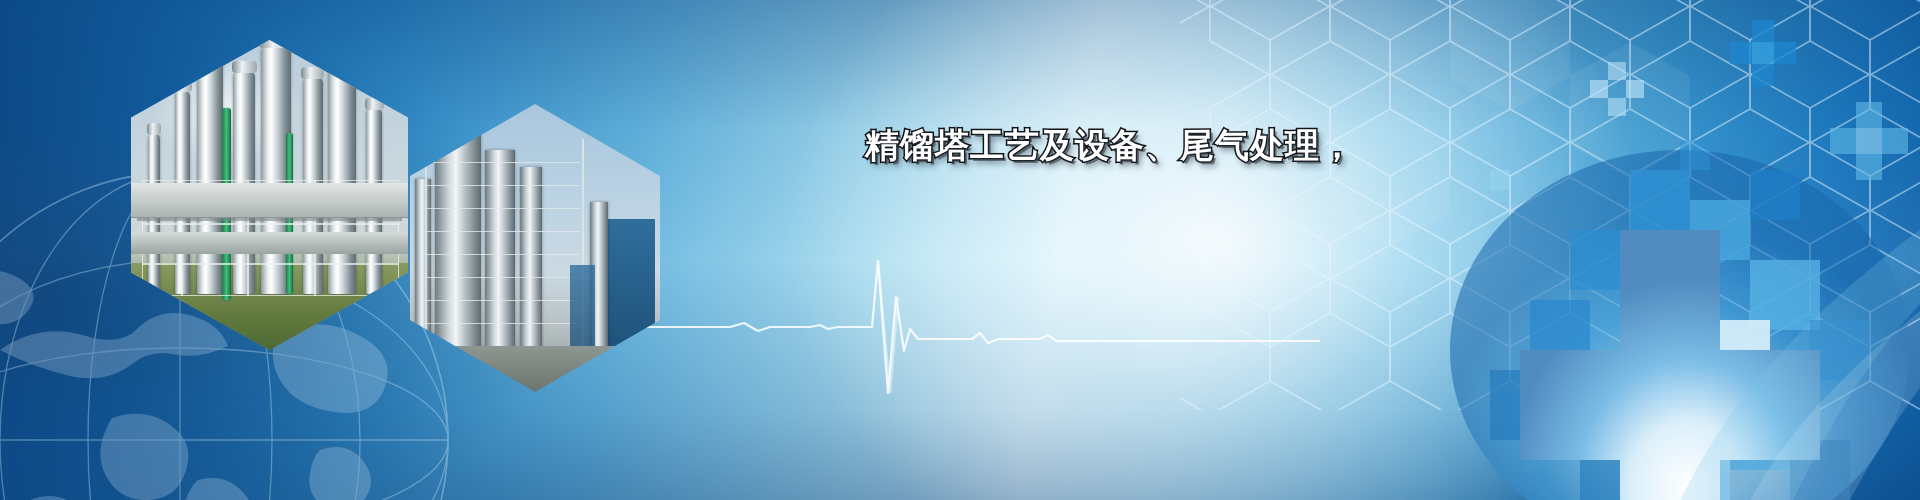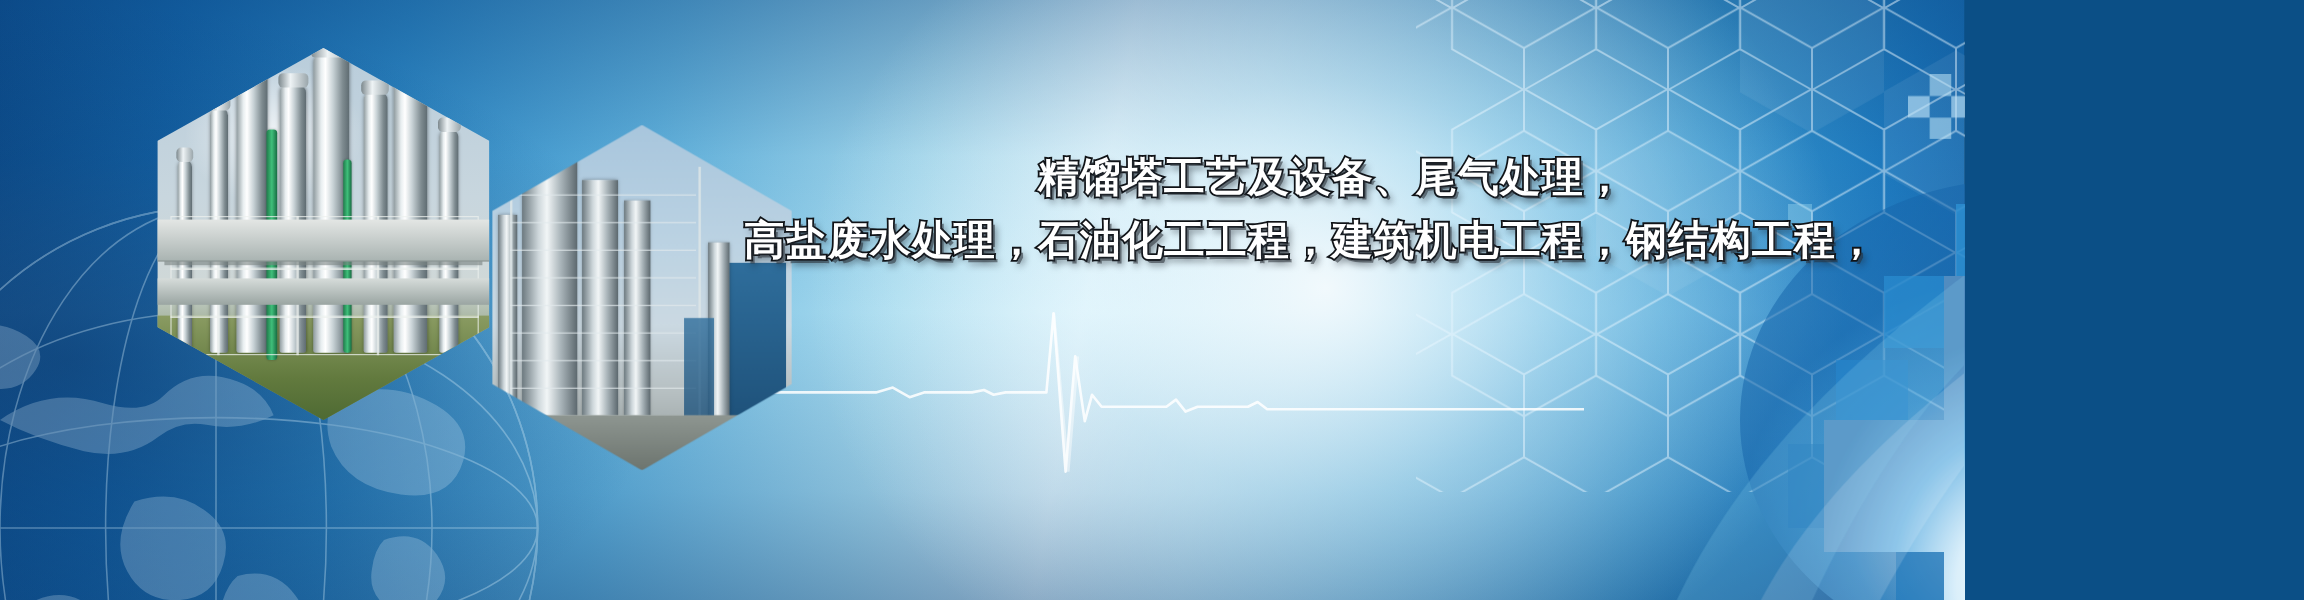--- a/index.html
+++ b/index.html
@@ -1,18 +1,18 @@
 <!DOCTYPE html>
 <html><head>
 <meta charset="utf-8">
 <style>
   html,body{margin:0;padding:0;background:#0b4f86;}
   #banner{
-    position:relative;width:1637px;height:500px;overflow:hidden;
-    font-family:Liberation Serif, serif;
+    position:relative;width:1920px;height:500px;overflow:hidden;
+    font-family:Liberation Mono, monospace;
   }
 
   
   .bg-base{
     position:absolute;inset:0;
     background:
       linear-gradient(100deg,
         #0d4f8f 0%,
         #1568ad 9%,
         #2f8bc8 20%,
@@ -366,16 +366,15 @@
 
       <div class="p2-blue" style="left:74%;top:40%;width:24%;height:50%;"></div>
       <div class="tower" style="left:72%;top:34%;width:18px;height:56%;"></div>
       <div class="p2-blue" style="left:64%;top:56%;width:10%;height:34%;opacity:.8;"></div>
       <div class="p2-ground"></div>
     </div>
   </div>
 
   <div class="copy">
     <span class="line l1">精馏塔工艺及设备、尾气处理，</span>
-    <span class="line l2">高盐废水处理，石油化工工程，建筑机电工程，钢结构工程，</span>
   </div>
 
 </div>
 
 </body></html>

